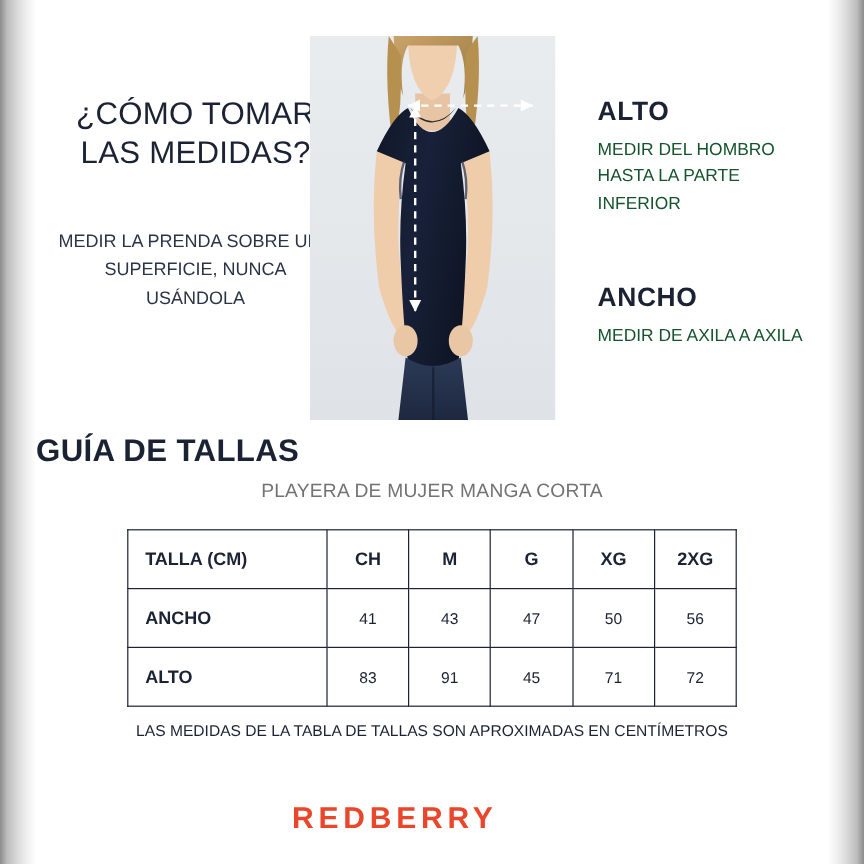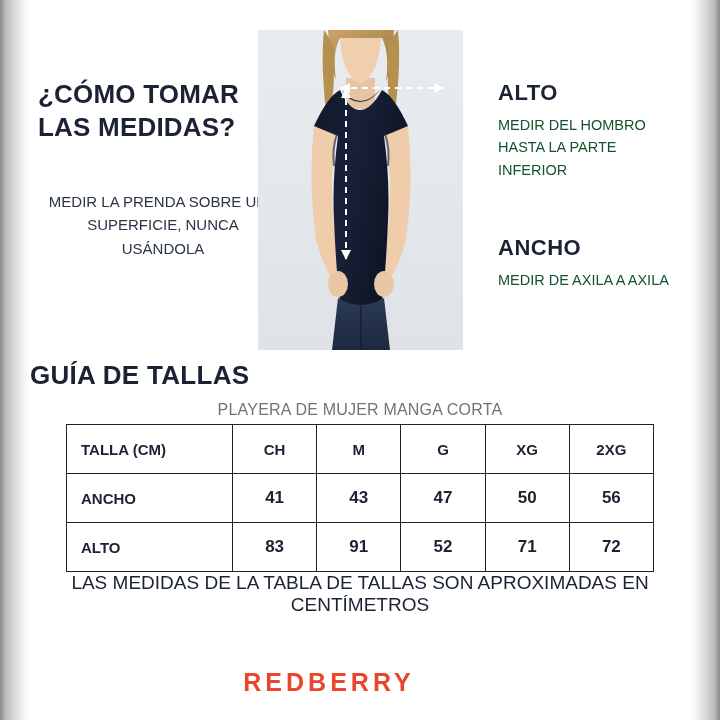--- a/index.html
+++ b/index.html
@@ -37,24 +37,24 @@
   .top {
     position: relative;
     height: 320px;
   }
 
   .headline {
     position: absolute;
     left: 8px;
     top: 48px;
     width: 250px;
-    text-align: left;
+    text-align: center;
     font-size: 26px;
     line-height: 1.25;
-    font-weight: 700;
+    font-weight: 400;
     color: #1b2233;
     letter-spacing: 0.2px;
   }
 
   .left-note {
     position: absolute;
     left: 18px;
     top: 160px;
     width: 230px;
     text-align: center;
@@ -119,50 +119,50 @@
   }
   .guide-sub {
     text-align: center;
     font-size: 16px;
     color: #737373;
     margin-top: 10px;
     letter-spacing: 0.2px;
   }
 
   table.sizes {
-    margin: 5px auto 0 auto;
+    margin: 22px auto 0 auto;
     border-collapse: collapse;
-    width: 588px;
+    width: 508px;
     table-layout: fixed;
   }
   table.sizes td, table.sizes th {
     border: 1px solid #1b2233;
     height: 46px;
     text-align: center;
-    font-size: 17px;
-    color: #1b2233;
-    font-weight: 700;
+    font-size: 13px;
+    color: #1b2233;
+    font-weight: 400;
   }
   table.sizes th {
     font-weight: 700;
     font-size: 15px;
   }
   table.sizes .rowhead {
     text-align: left;
     padding-left: 14px;
     font-weight: 700;
     font-size: 15px;
     width: 150px;
   }
   table.sizes th.rowhead { text-align: left; padding-left: 14px; }
 
   .footnote {
     text-align: center;
-    margin-top: 0;
-    font-size: 19px;
+    margin-top: 12px;
+    font-size: 13px;
     color: #1b2233;
   }
 
   
   .brand {
     position: absolute;
     left: 0;
     top: 668px;
     width: 658px;
     text-align: center;
@@ -279,21 +279,21 @@
             <td>41</td>
             <td>43</td>
             <td>47</td>
             <td>50</td>
             <td>56</td>
           </tr>
           <tr>
             <td class="rowhead">ALTO</td>
             <td>83</td>
             <td>91</td>
-            <td>52</td>
+            <td>45</td>
             <td>71</td>
             <td>72</td>
           </tr>
         </tbody>
       </table>
 
       <div class="footnote">LAS MEDIDAS DE LA TABLA DE TALLAS SON APROXIMADAS EN CENTÍMETROS</div>
     </div>
 
   </div>

